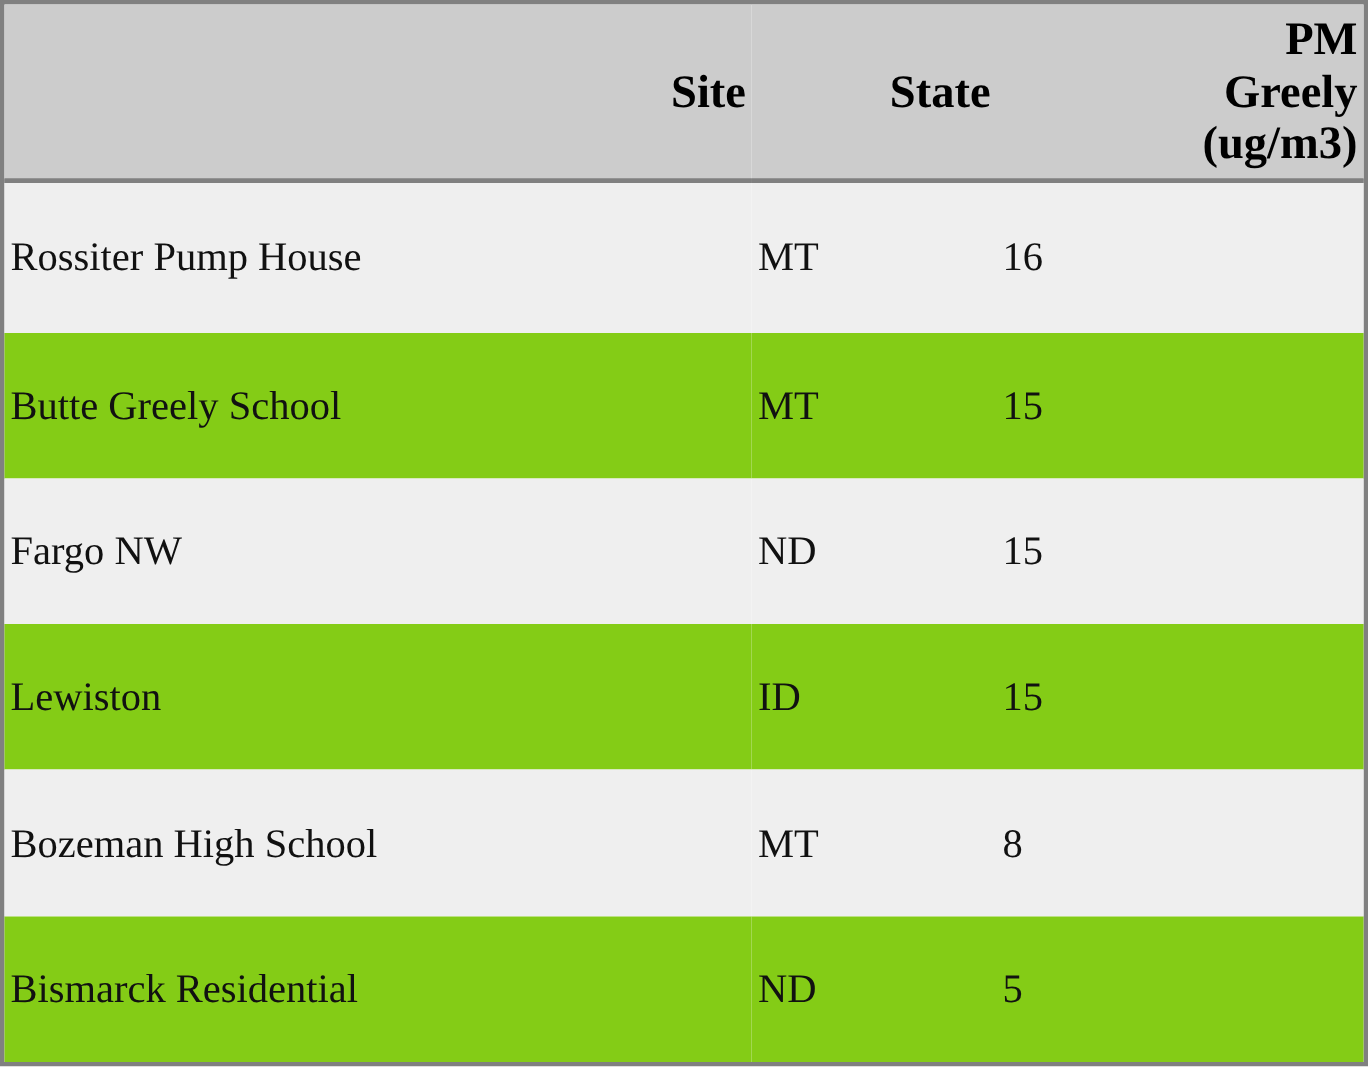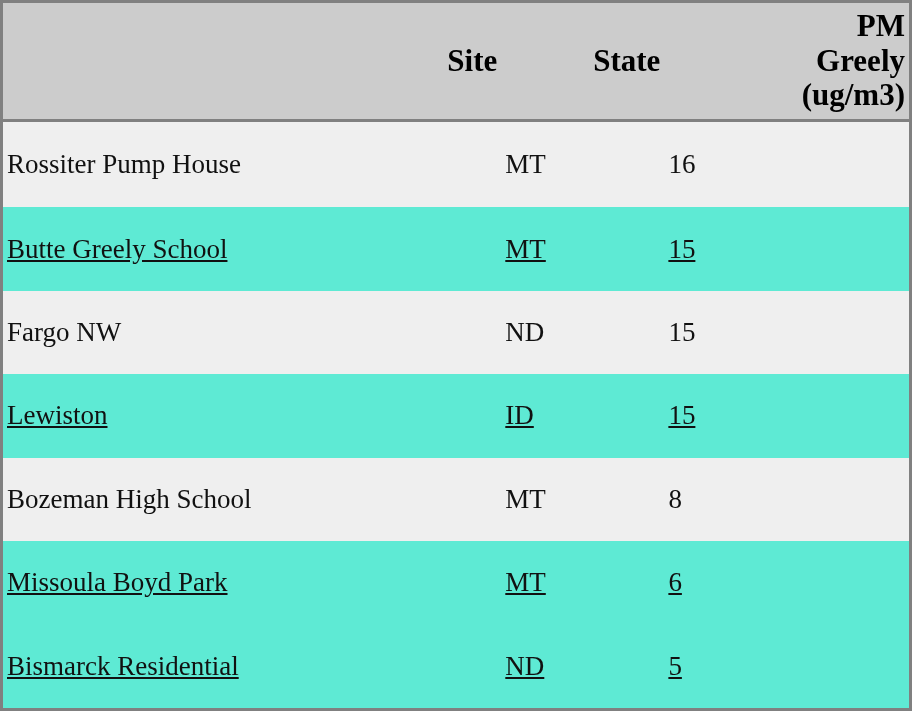--- a/index.html
+++ b/index.html
@@ -50,22 +50,21 @@
     padding: 4px 4px;
     border: 0;
     color: #111111;
     white-space: nowrap;
   }
 
   table.data-table tbody tr.odd td {
     background: #efefef;
   }
   table.data-table tbody tr.even td {
-    background: #5eead4;
-    text-decoration: underline;
+    background: #84cc16;
   }
 
   
   col.col-site  { width: 55%; }
   col.col-state { width: 18%; }
   col.col-value { width: 27%; }
 </style>
 </head>
 <body>
 
@@ -111,24 +110,19 @@
         <td>Lewiston</td>
         <td>ID</td>
         <td>15</td>
       </tr>
       <tr class="odd">
         <td>Bozeman High School</td>
         <td>MT</td>
         <td>8</td>
       </tr>
       <tr class="even">
-        <td>Missoula Boyd Park</td>
-        <td>MT</td>
-        <td>6</td>
-      </tr>
-      <tr class="even">
         <td>Bismarck Residential</td>
         <td>ND</td>
         <td>5</td>
       </tr>
     </tbody>
   </table>
 </div>
 
 </body></html>

